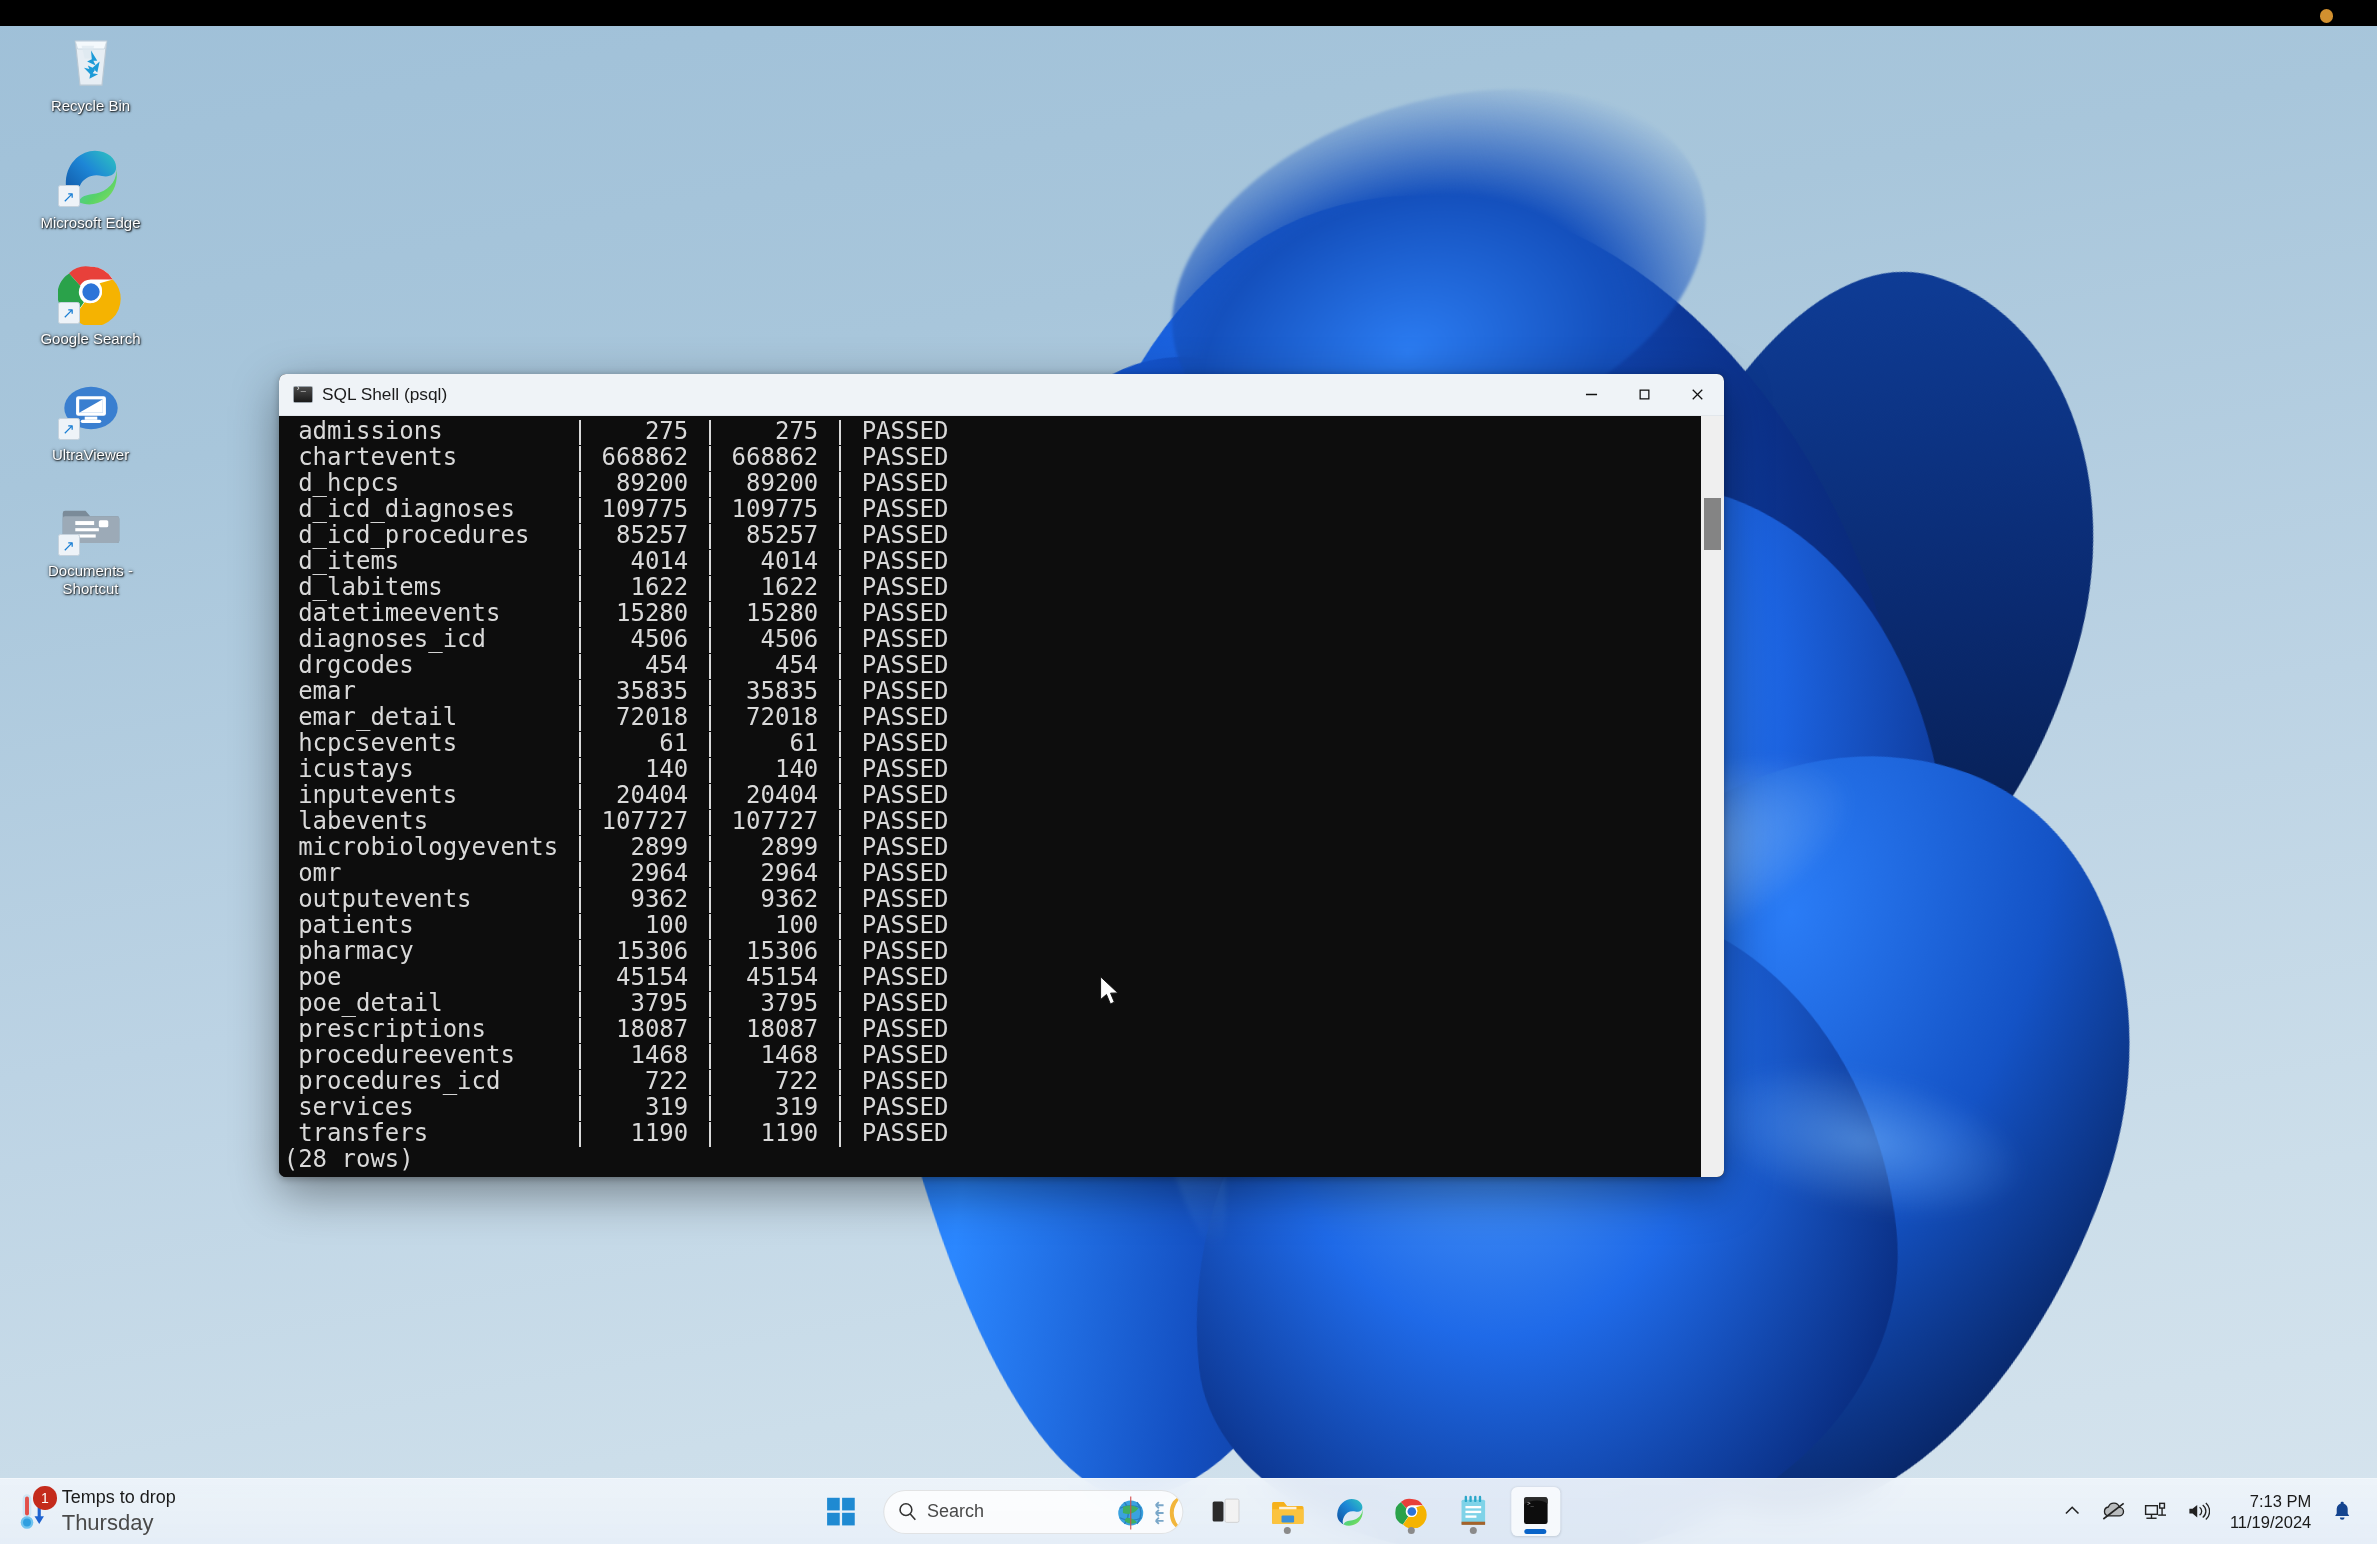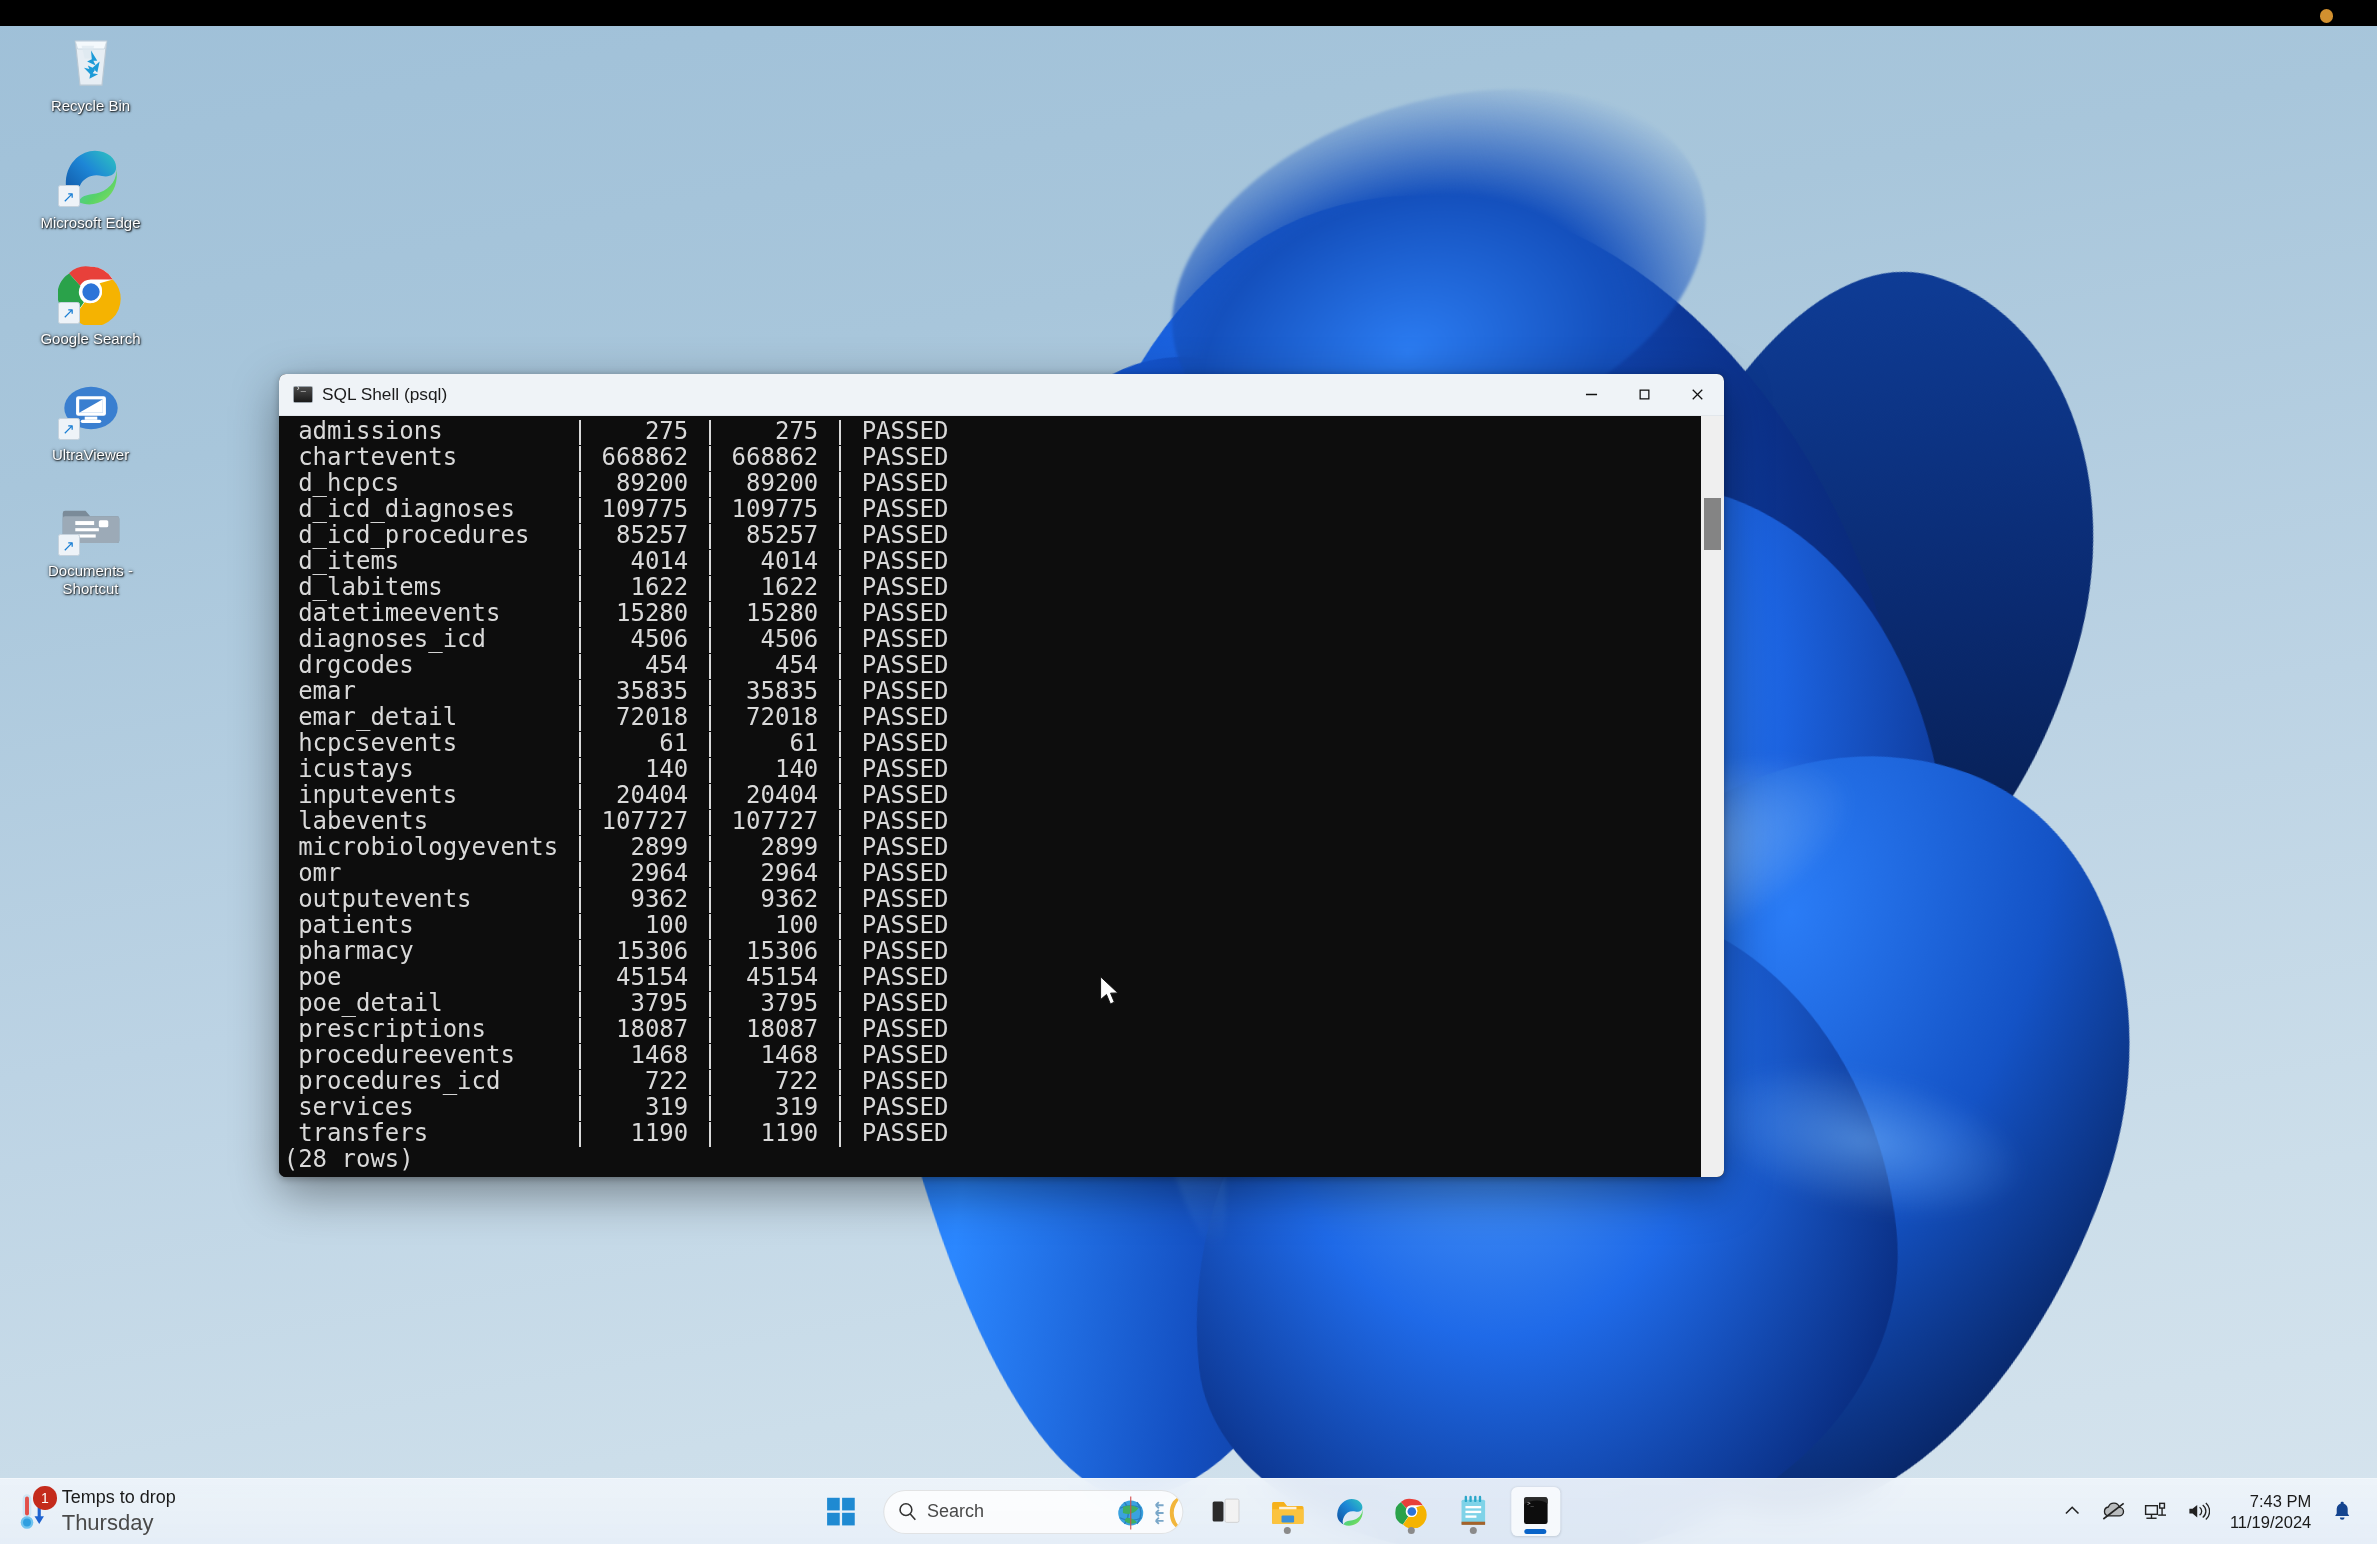--- a/index.html
+++ b/index.html
@@ -561,21 +561,21 @@
     </div>
     <div class="tray-btn">
       <svg width="23.6" height="20.4" viewBox="0 0 30 26">
         <path d="M3 10 h4 l6 -5 v16 l-6 -5 H3 Z" fill="#222"></path>
         <path d="M16 8 a6 6 0 0 1 0 10" fill="none" stroke="#222" stroke-width="1.7"></path>
         <path d="M20 5 a10 10 0 0 1 0 16" fill="none" stroke="#222" stroke-width="1.7"></path>
         <path d="M24 2.5 a14 14 0 0 1 0 21" fill="none" stroke="#222" stroke-width="1.7"></path>
       </svg>
     </div>
     <div id="clock">
-      <div>7:43 PM</div>
+      <div>7:13 PM</div>
       <div>11/19/2024</div>
     </div>
     <div class="tray-btn">
       <svg width="20.4" height="22" viewBox="0 0 26 28">
         <path d="M13 3 a7 7 0 0 1 7 7 v6 l2 3 H4 l2 -3 v-6 a7 7 0 0 1 7 -7 Z" fill="#14448f"></path>
         <rect x="11" y="1" width="4" height="3" rx="1.5" fill="#14448f"></rect>
         <path d="M10 21 a3 3 0 0 0 6 0 Z" fill="#14448f"></path>
       </svg>
     </div>
   </div>

